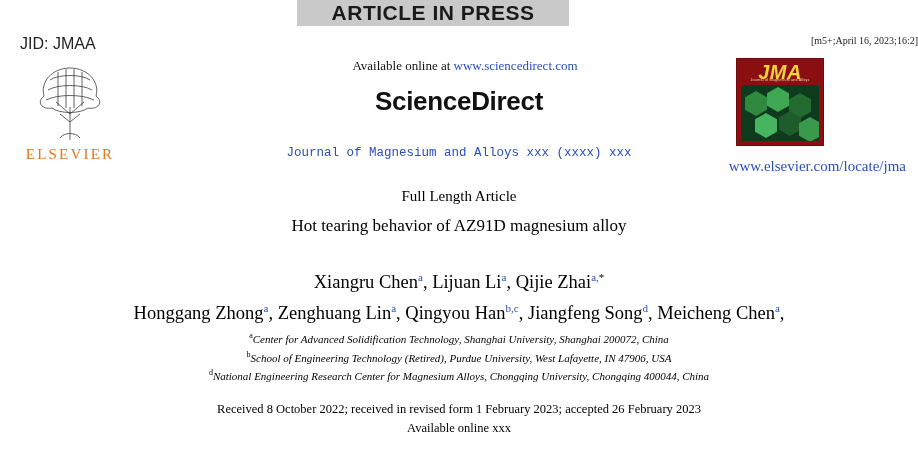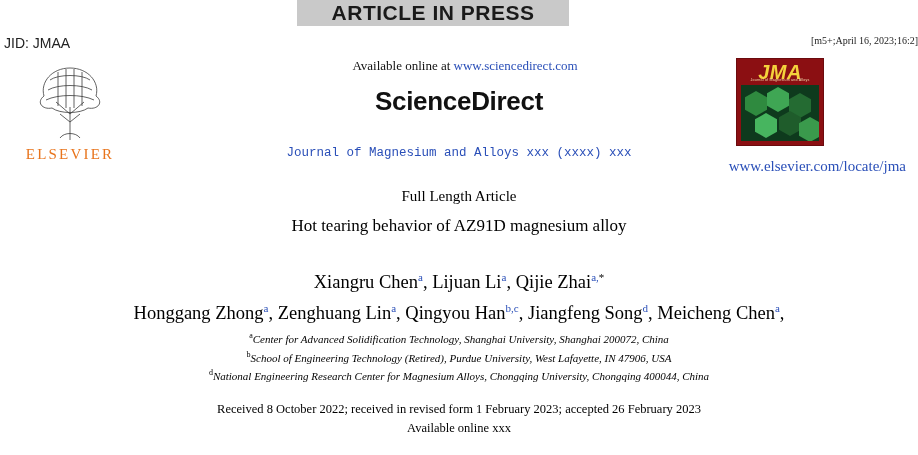--- a/index.html
+++ b/index.html
@@ -32,24 +32,24 @@
     font-family: "Liberation Sans", sans-serif;
     font-weight: bold;
     font-size: 21px;
     letter-spacing: 0.5px;
     color: #1a1a1a;
   }
 
   
   .jid {
     position: absolute;
-    left: 4px;
+    left: 20px;
     top: 35px;
     font-family: "Liberation Sans", sans-serif;
-    font-size: 14px;
+    font-size: 16px;
     color: #222;
   }
   .stamp {
     position: absolute;
     right: 0;
     top: 35px;
     font-family: Liberation Serif, serif;
     font-size: 10px;
     color: #222;
   }

